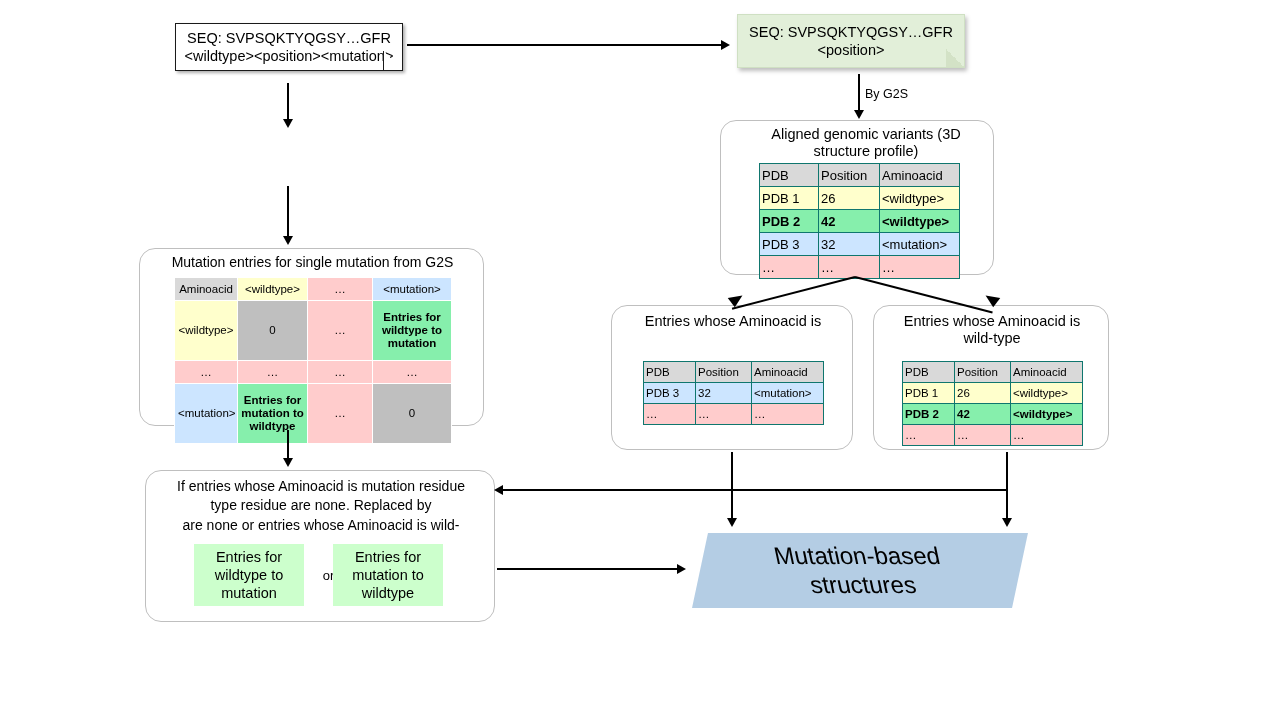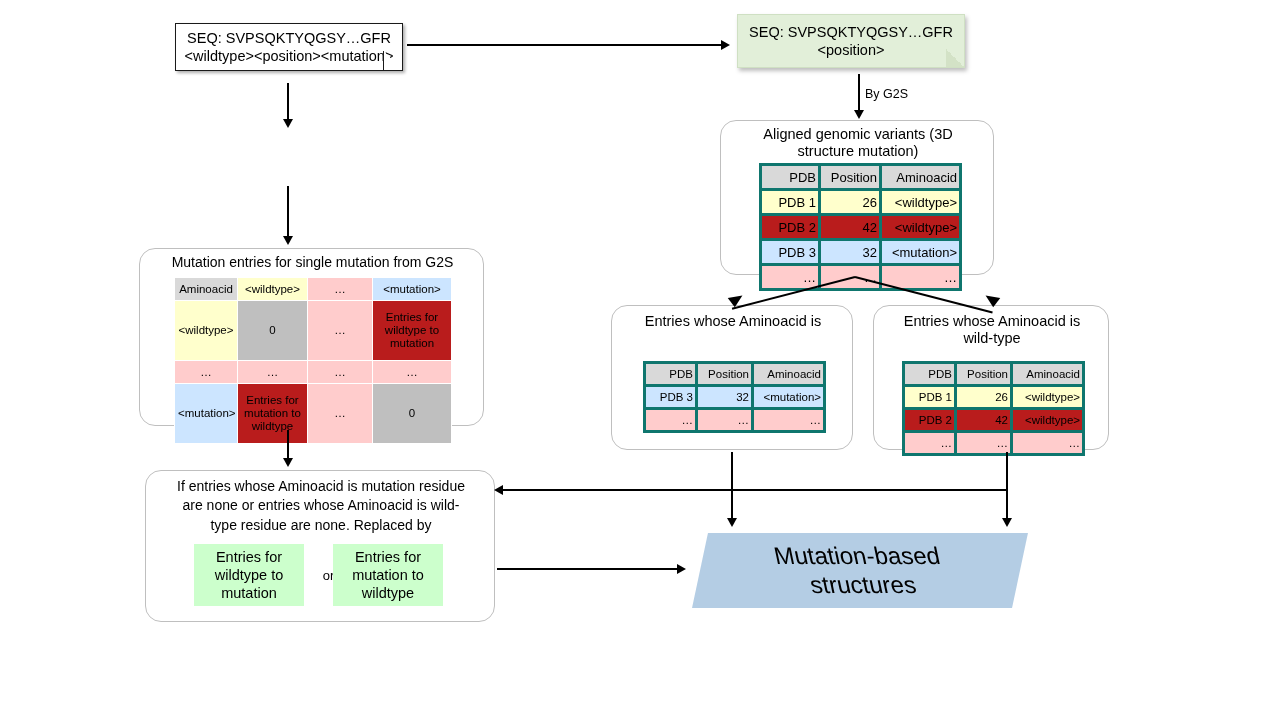--- a/index.html
+++ b/index.html
@@ -63,29 +63,29 @@
     text-align: center;
     line-height: 1.2;
   }
 
   
   table.grid {
     border-collapse: collapse;
     table-layout: fixed;
   }
   table.grid td {
-    border: 3px solid #0f766e;
-    text-align: right;
+    border: 1px solid #0f766e;
+    text-align: left;
     vertical-align: middle;
     padding: 1px 2px;
     white-space: nowrap;
   }
   .c-head { background: #d9d9d9; }
   .c-yellow { background: #ffffcc; }
-  .c-green { background: #b91c1c; }
+  .c-green { background: #86efac; font-weight: bold; }
   .c-blue { background: #cce5ff; }
   .c-pink { background: #ffcccc; }
   .c-gray { background: #bfbfbf; }
 
   table.matrix {
     border-collapse: collapse;
     table-layout: fixed;
   }
   table.matrix td {
     border: 1px solid #ffffff;
@@ -153,23 +153,23 @@
   </div>
 
   <div class="abs note note-green" style="left:737px; top:14px; width:228px; height:54px; flex-direction:column; font-size:14.5px;">
     <div>SEQ: SVPSQKTYQGSY…GFR</div>
     <div>&lt;position&gt;</div>
     <div class="fold-line fold-green"></div>
   </div>
 
 
   <div class="abs panel" style="left:720px; top:120px; width:274px; height:155px;">
-    <div class="panel-title abs" style="left:8px; top:5px; width:258px; font-size:14.5px;">
+    <div class="panel-title abs" style="left:16px; top:5px; width:258px; font-size:14.5px;">
       <div>Aligned genomic variants (3D</div>
-      <div>structure mutation)</div>
+      <div>structure profile)</div>
     </div>
     <table class="grid abs" style="left:38px; top:42px; width:200px; font-size:13px;">
       <colgroup>
           <col style="width:59px">
           <col style="width:61px">
           <col style="width:80px">
         </colgroup>
       <tbody id="av-body">
           <tr>
             <td class="c-head" style="height: 20px;">PDB</td>
@@ -302,22 +302,22 @@
             <td class="c-pink" style="height: 18px;">…</td>
             <td class="c-pink" style="height: 18px;">…</td>
           </tr>
         </tbody>
     </table>
   </div>
 
   <div class="abs panel" style="left:145px; top:470px; width:350px; height:152px;">
     <div class="abs" style="left:8px; top:6px; width:334px; text-align:center; font-size:14px; line-height:1.38;">
       <div>If entries whose Aminoacid is mutation residue</div>
+      <div>type residue are none.  Replaced by</div>
       <div>are none or entries whose Aminoacid is wild-</div>
-      <div>type residue are none.  Replaced by</div>
     </div>
     <div class="abs greenbox" style="left:48px; top:73px; width:110px; height:62px; font-size:14.5px;">
       <span>Entries for wildtype to mutation</span>
     </div>
     <div class="abs" style="left:160px; top:73px; width:45px; height:62px; display:flex; align-items:center; justify-content:center; font-size:13px;">
       <span>or</span>
     </div>
     <div class="abs greenbox" style="left:187px; top:73px; width:110px; height:62px; font-size:14.5px;">
       <span>Entries for mutation to wildtype</span>
     </div>

